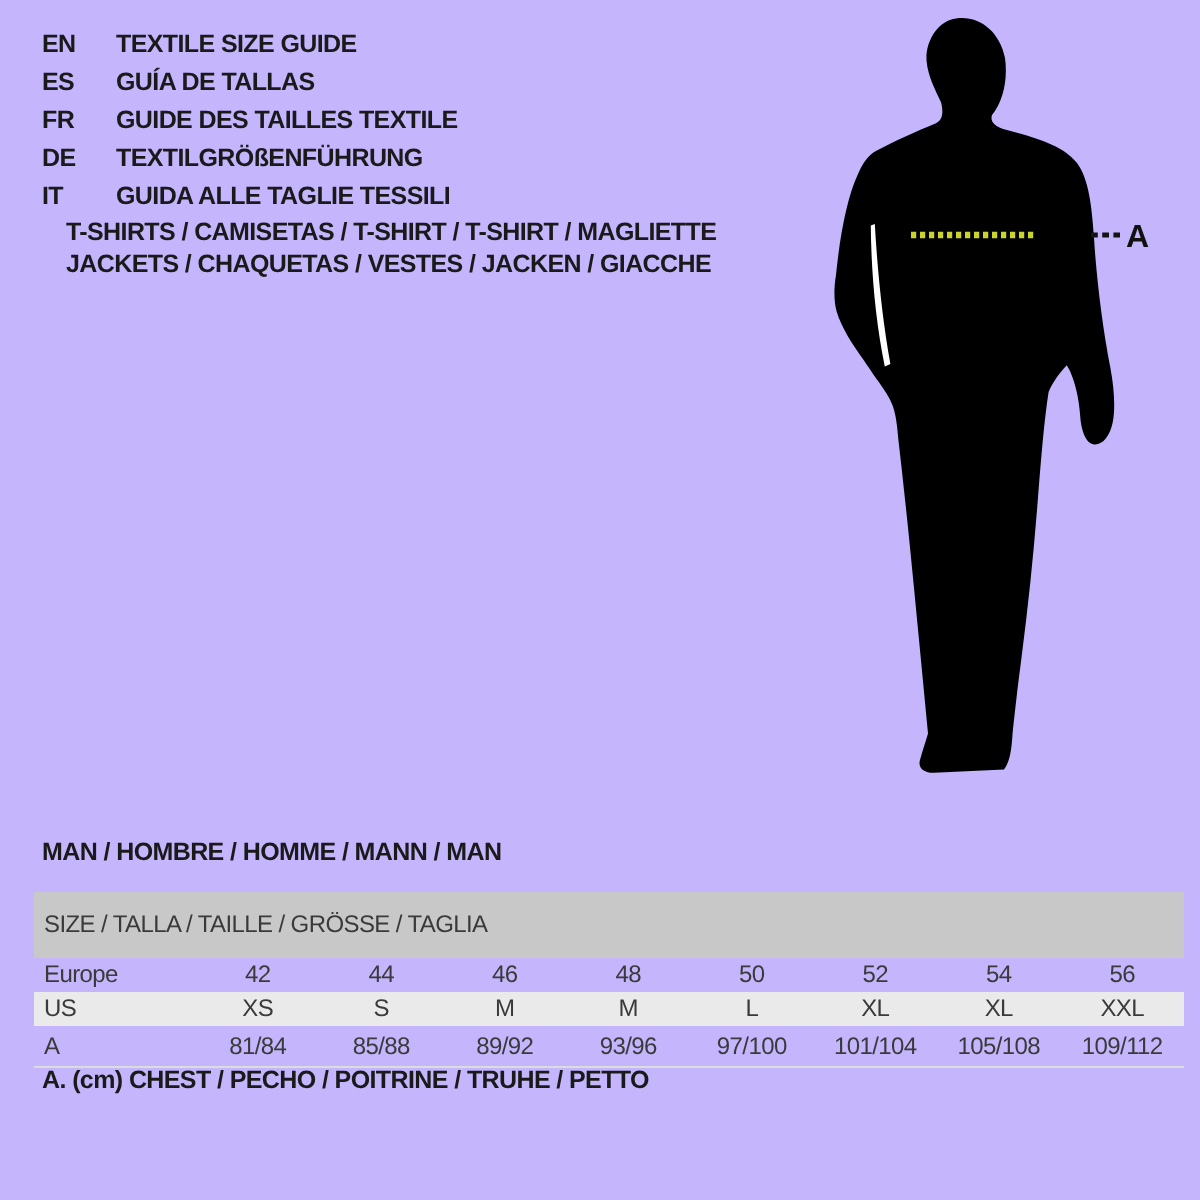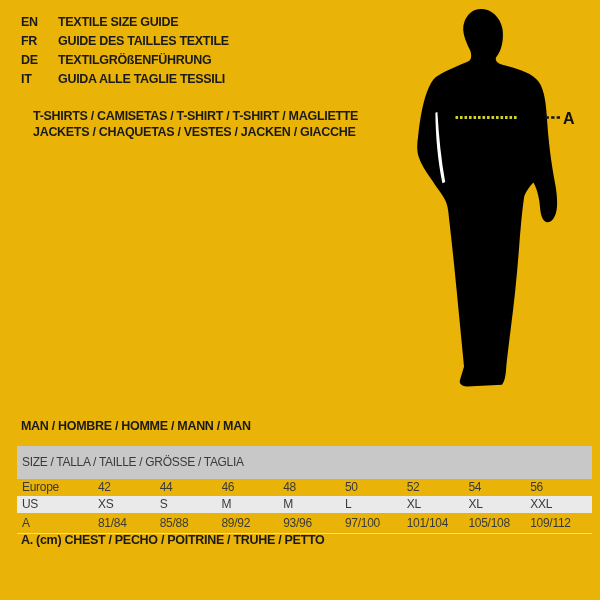--- a/index.html
+++ b/index.html
@@ -1,21 +1,21 @@
 <!DOCTYPE html>
 <html><head>
 <meta charset="utf-8">
 <style>
   html,body{margin:0;padding:0;}
   body{
     width:600px;height:600px;background:#ffffff;
     font-family:"Liberation Sans", sans-serif;
     position:relative;overflow:hidden;color:#1a1a1a;
   }
-  .page{position:absolute;left:0;top:0;width:600px;height:600px;background:#eab308;}
+  .page{position:absolute;left:0;top:0;width:600px;height:600px;background:#c4b5fd;}
 
   
   .lang-block{position:absolute;left:21px;top:13px;font-weight:700;font-size:12.5px;letter-spacing:-0.3px;}
   .lang-row{display:flex;height:18.8px;align-items:center;}
   .lang-code{width:37px;flex:0 0 37px;}
 
   
   .categories{position:absolute;left:33px;top:109px;font-weight:700;font-size:12.5px;letter-spacing:-0.3px;line-height:15.6px;white-space:nowrap;}
 
   
@@ -23,40 +23,44 @@
 
   
   .section-title{position:absolute;left:21px;top:418px;font-weight:700;font-size:12.5px;letter-spacing:-0.3px;line-height:16px;}
 
   
   .size-table{
     position:absolute;left:17px;top:446px;width:575px;
     border-collapse:collapse;table-layout:fixed;
     font-size:12px;color:#3a3a3a;letter-spacing:-0.3px;
   }
-  .size-table td{padding:0;height:17px;line-height:17px;overflow:hidden;}
+  .size-table td{padding:0;text-align:center;height:17px;line-height:17px;overflow:hidden;}
   .size-table td.lbl{text-align:left;padding-left:5px;}
   .size-table col.label-col{width:81px;}
   .size-table .thead td{background:#c8c8c8;text-align:left;padding-left:5px;height:33px;line-height:15px;}
   .size-table .row-us td,.size-table .row-num td{background:#eaeaea;margin-left:12px;}
   .size-table .row-num td{border-top:1px solid #f8f8f8;}
   .size-table .row-a td{height:20px;line-height:20px;border-bottom:1px solid #dcdcdc;}
 
   
   .footnote{position:absolute;left:21px;top:532px;font-weight:700;font-size:12.5px;letter-spacing:-0.3px;line-height:16px;}
 </style>
 </head>
 <body>
 
 <div class="page">
 
   <div class="lang-block">
     <div class="lang-row">
       <span class="lang-code">EN</span>
       <span class="lang-label">TEXTILE SIZE GUIDE</span>
+    </div>
+    <div class="lang-row">
+      <span class="lang-code">ES</span>
+      <span class="lang-label">GUÍA DE TALLAS</span>
     </div>
     <div class="lang-row">
       <span class="lang-code">FR</span>
       <span class="lang-label">GUIDE DES TAILLES TEXTILE</span>
     </div>
     <div class="lang-row">
       <span class="lang-code">DE</span>
       <span class="lang-label">TEXTILGRÖßENFÜHRUNG</span>
     </div>
     <div class="lang-row">

